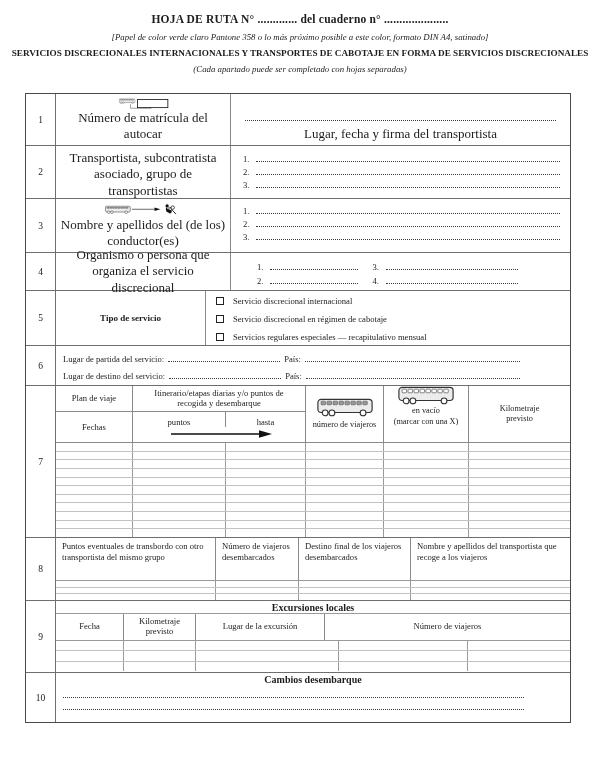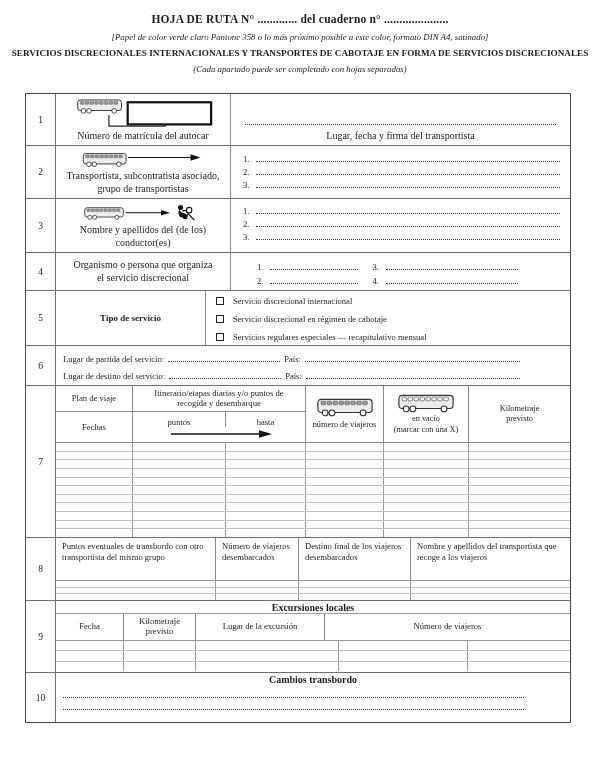--- a/index.html
+++ b/index.html
@@ -21,21 +21,21 @@
   
   .tbl { position: absolute; left: 25px; top: 93px; width: 546px; border: 1.5px solid #4a4a4a; background: #fff; }
   .row { display: flex; border-bottom: 1px solid #6e6e6e; font-size: 8.6px; }
   .row:last-child { border-bottom: none; }
   .num { flex: 0 0 30px; border-right: 1px solid #6e6e6e; display: flex; align-items: center; justify-content: center; font-size: 9.5px; }
 
   .hr1 { height: 52px; } .hr2 { height: 53px; } .hr3 { height: 54px; } .hr4 { height: 38px; }
   .hr5 { height: 55px; } .hr6 { height: 40px; } .hr7 { height: 152px; } .hr8 { height: 63px; }
   .hr9 { height: 72px; } .hr10 { height: 49px; }
 
-  .lbl { font-size: 10px; line-height: 1.25; text-align: center; font-family: Liberation Serif, serif; }
+  .lbl { font-size: 13px; line-height: 1.25; text-align: center; font-family: Liberation Serif, serif; }
   .dots { border-bottom: 1.4px dotted #3a3a3a; height: 8px; }
 
   
   .split-l { flex: 0 0 175px; border-right: 1px solid #8a8a8a; display: flex; flex-direction: column; align-items: center; justify-content: space-between; padding: 4px 3px 3px; }
   .split-r { flex: 1; display: flex; flex-direction: column; }
 
   .r1r { justify-content: flex-end; padding-bottom: 3px; }
   .r1r .dline { margin: 0 14px 5px; }
   .nline { display: flex; align-items: flex-end; padding: 0 10px 0 12px; height: 13px; }
   .nline .n { margin-right: 7px; }
@@ -63,21 +63,21 @@
   .l6 { display: flex; align-items: flex-end; padding: 0 46px 0 7px; height: 14px; }
   .l6 .dots { margin: 0 4px 2px; }
   .l6 .d1 { width: 112px; } .l6 .d2 { flex: 1; }
 
   
   .r7c { flex: 1; display: flex; flex-direction: column; }
   .r7h { display: flex; height: 57px; border-bottom: 1px solid #8a8a8a; text-align: center; }
   .col { border-right: 1px solid #8a8a8a; display: flex; flex-direction: column; align-items: center; }
   .cf { flex: 0 0 77px; } .ci { flex: 0 0 173px; }
   .cv { flex: 0 0 78px; justify-content: center; gap: 3px; }
-  .ce { flex: 0 0 85px; justify-content: center; gap: 1px; }
+  .ce { flex: 0 0 85px; gap: 1px; }
   .ck { flex: 1; border-right: none; justify-content: center; }
   .plan, .ititle { height: 26px; width: 100%; border-bottom: 1px solid #8a8a8a; display: flex; align-items: center; justify-content: center; line-height: 1.15; }
   .ititle { padding: 0 8px; }
   .fech { flex: 1; display: flex; align-items: center; justify-content: center; width: 100%; }
   .dh { flex: 1; width: 100%; display: flex; flex-direction: column; position: relative; }
   .dhrow { display: flex; height: 15px; }
   .desde { flex: 0 0 93px; border-right: 1px solid #8a8a8a; display: flex; justify-content: center; align-items: flex-end; }
   .hasta { flex: 1; display: flex; justify-content: center; align-items: flex-end; }
   .dh svg { position: absolute; left: 36px; bottom: 3px; }
   .buslbl { font-size: 8.3px; line-height: 1.15; padding: 0 2px; }
@@ -489,21 +489,21 @@
               <div class="gc gx4"></div>
             <div class="gc gx5"></div>
           </div>
           </div>
       </div>
     </div>
 
     <div class="row hr10">
       <div class="num">10</div>
       <div class="r10c">
-        <div class="sect-title">Cambios transbordo</div>
+        <div class="sect-title">Cambios desembarque</div>
         <div class="r10lines">
           <div></div>
         <div></div>
           </div>
       </div>
     </div>
 
   </div>
 </div>
 

